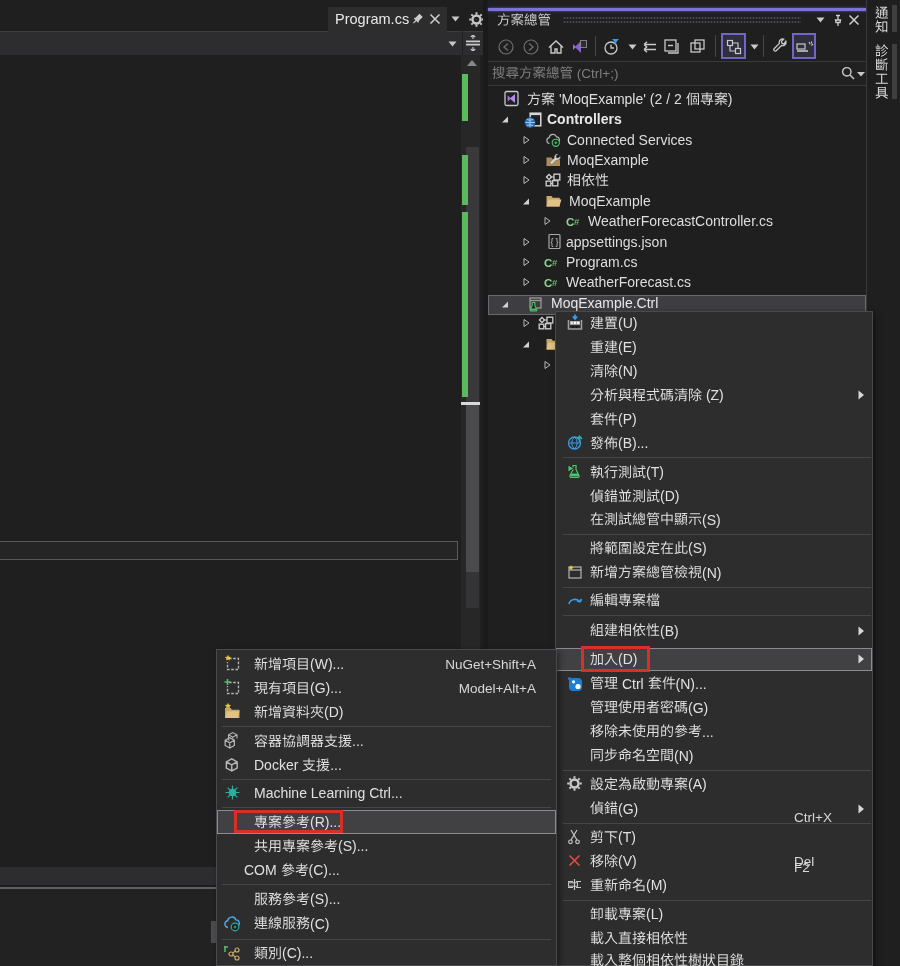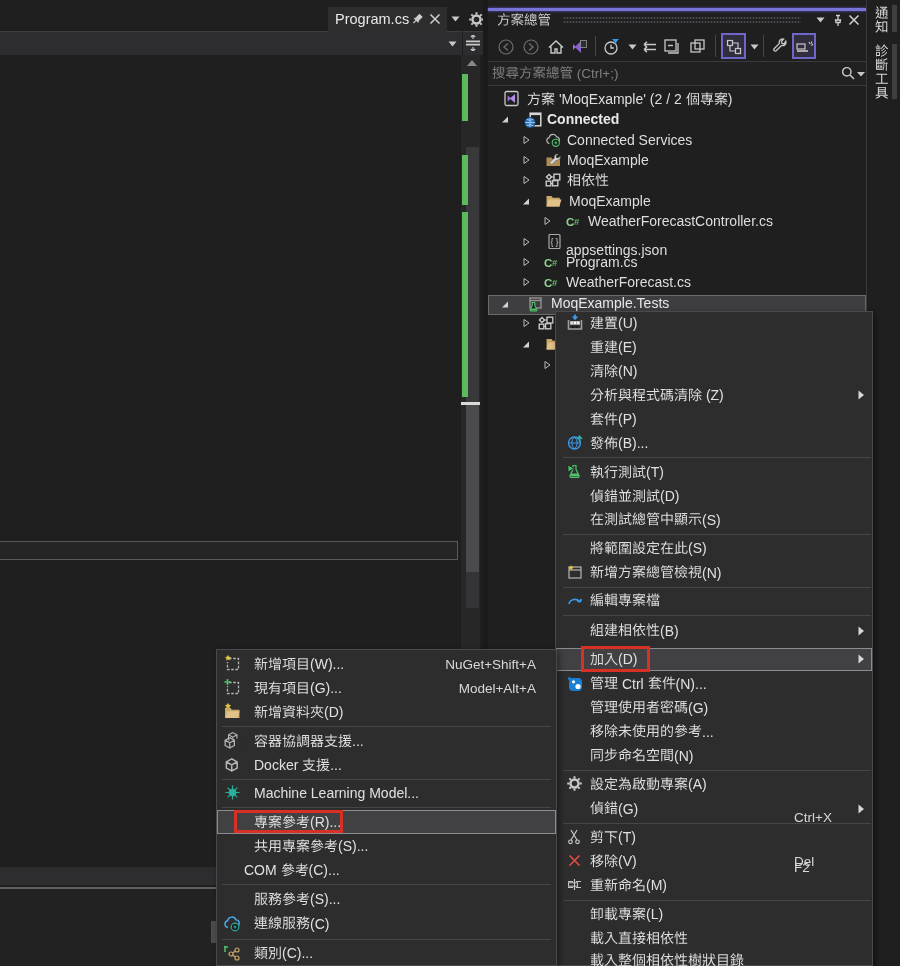--- a/index.html
+++ b/index.html
@@ -158,21 +158,21 @@
       <polygon points="8,2.5 8,8.5 2,8.5" fill="#d2d2d2"></polygon>
     </svg></div>
 <div style="position:absolute;left:524px;top:111px;line-height:0"><svg width="18" height="18" viewBox="0 0 18 18" style="">
       <rect x="6.2" y="2.2" width="10.6" height="12.6" fill="none" stroke="#d8d8d8" stroke-width="1.5"></rect>
       <rect x="6.2" y="2.2" width="10.6" height="2" fill="#d8d8d8"></rect>
       <path d="M7.5 4.8 H15.5" stroke="#2a2a2b" stroke-width="1"></path>
       <circle cx="6" cy="11.5" r="5.3" fill="#2e75bd"></circle>
       <path d="M1 11.5 H11 M6 6.4 V16.6 M2.6 8.3 Q6 10.3 9.4 8.3 M2.6 14.7 Q6 12.7 9.4 14.7" stroke="#9cc7ef" stroke-width="1" fill="none"></path>
       <circle cx="6" cy="11.5" r="5.3" fill="none" stroke="#123a63" stroke-width="0.8"></circle>
     </svg></div>
-<div style="left:547px;top:109px;height:20px;line-height:20px" class="row"><span style="font-weight:bold;color:#e8e8e8;font-size:14px">Connected</span></div>
+<div style="left:547px;top:109px;height:20px;line-height:20px" class="row"><span style="font-weight:bold;color:#e8e8e8;font-size:14px">Controllers</span></div>
 <div style="position:absolute;left:521px;top:135px;line-height:0"><svg width="10" height="10" viewBox="0 0 10 10" style="">
       <polygon points="3,1.5 8,5 3,8.5" fill="none" stroke="#b8b8b8" stroke-width="1"></polygon>
     </svg></div>
 <div style="position:absolute;left:545px;top:131px;line-height:0"><svg width="17" height="17" viewBox="0 0 17 17" style="">
       <path d="M4.5 12.5 a3 3 0 0 1 -0.3 -5.9 a3.8 3.8 0 0 1 7.3 -0.8 a2.9 2.9 0 0 1 1 5.6" fill="none" stroke="#b5b5b5" stroke-width="1.2"></path>
       <circle cx="10.8" cy="11.8" r="3.6" fill="#1f1f20" stroke="#4fc36b" stroke-width="1.1"></circle>
       <path d="M9.4 11.8 h2.8 M10.8 10.4 v2.8" stroke="#4fc36b" stroke-width="1" fill="none"></path>
     </svg></div>
 <div style="left:567px;top:130px;height:20px;line-height:20px" class="row"><span style="font-weight:normal;color:#dedede;font-size:14px">Connected Services</span></div>
 <div style="position:absolute;left:521px;top:155px;line-height:0"><svg width="10" height="10" viewBox="0 0 10 10" style="">
@@ -216,21 +216,21 @@
       <text x="8" y="12" font-family="Liberation Sans" font-size="9.5" font-weight="bold" fill="#69b869">#</text>
     </svg></div>
 <div style="left:588px;top:211px;height:20px;line-height:20px" class="row"><span style="font-weight:normal;color:#dedede;font-size:14px">WeatherForecastController.cs</span></div>
 <div style="position:absolute;left:521px;top:237px;line-height:0"><svg width="10" height="10" viewBox="0 0 10 10" style="">
       <polygon points="3,1.5 8,5 3,8.5" fill="none" stroke="#b8b8b8" stroke-width="1"></polygon>
     </svg></div>
 <div style="position:absolute;left:546px;top:233px;line-height:0"><svg width="17" height="17" viewBox="0 0 17 17" style="">
       <rect x="3" y="1.5" width="11" height="14" rx="1" fill="none" stroke="#a8a8a8" stroke-width="1.2"></rect>
       <text x="4.6" y="12" font-family="Liberation Sans" font-size="9" fill="#c8c8c8">{ }</text>
     </svg></div>
-<div style="left:566px;top:240px;height:20px;line-height:20px" class="row"><span style="font-weight:normal;color:#dedede;font-size:14px">appsettings.json</span></div>
+<div style="left:566px;top:232px;height:20px;line-height:20px" class="row"><span style="font-weight:normal;color:#dedede;font-size:14px">appsettings.json</span></div>
 <div style="position:absolute;left:521px;top:257px;line-height:0"><svg width="10" height="10" viewBox="0 0 10 10" style="">
       <polygon points="3,1.5 8,5 3,8.5" fill="none" stroke="#b8b8b8" stroke-width="1"></polygon>
     </svg></div>
 <div style="position:absolute;left:544px;top:254px;line-height:0"><svg width="17" height="17" viewBox="0 0 17 17" style="">
       <text x="0" y="13" font-family="Liberation Sans" font-size="11.5" font-weight="bold" fill="#8fd48f">C</text>
       <text x="8" y="12" font-family="Liberation Sans" font-size="9.5" font-weight="bold" fill="#69b869">#</text>
     </svg></div>
 <div style="left:566px;top:252px;height:20px;line-height:20px" class="row"><span style="font-weight:normal;color:#dedede;font-size:14px">Program.cs</span></div>
 <div style="position:absolute;left:521px;top:277px;line-height:0"><svg width="10" height="10" viewBox="0 0 10 10" style="">
       <polygon points="3,1.5 8,5 3,8.5" fill="none" stroke="#b8b8b8" stroke-width="1"></polygon>
@@ -243,21 +243,21 @@
 <div style="left:488px;top:295px;width:378px;height:20px;background:#3e3e41;border:1px solid #6a6a6c"></div>
 <div style="position:absolute;left:500px;top:299px;line-height:0"><svg width="10" height="10" viewBox="0 0 10 10" style="">
       <polygon points="8,2.5 8,8.5 2,8.5" fill="#d2d2d2"></polygon>
     </svg></div>
 <div style="position:absolute;left:526px;top:296px;line-height:0"><svg width="17" height="17" viewBox="0 0 17 17" style="">
       <rect x="4" y="2" width="11" height="10" fill="none" stroke="#9a9a9a" stroke-width="1.3"></rect>
       <path d="M4 4.5 H15" stroke="#9a9a9a" stroke-width="1.3"></path>
       <path d="M6.2 6.5 h2.6 v3 l2 4.2 a1 1 0 0 1 -0.9 1.3 h-4.8 a1 1 0 0 1 -0.9 -1.3 l2 -4.2 Z" fill="#1f1f20" stroke="#4fc36b" stroke-width="1.1"></path>
       <path d="M5.2 12.5 h4.6 l1 2 h-6.6 Z" fill="#4fc36b"></path>
     </svg></div>
-<div style="left:551px;top:293px;height:20px;line-height:20px" class="row"><span style="font-weight:normal;color:#e8e8e8;font-size:14px">MoqExample.Tests</span></div>
+<div style="left:551px;top:293px;height:20px;line-height:20px" class="row"><span style="font-weight:normal;color:#e8e8e8;font-size:14px">MoqExample.Ctrl</span></div>
 <div style="position:absolute;left:521px;top:318px;line-height:0"><svg width="10" height="10" viewBox="0 0 10 10" style="">
       <polygon points="3,1.5 8,5 3,8.5" fill="none" stroke="#b8b8b8" stroke-width="1"></polygon>
     </svg></div>
 <div style="position:absolute;left:537px;top:315px;line-height:0"><svg width="18" height="17" viewBox="0 0 18 17" style="">
       <g fill="none" stroke="#c8c8c8" stroke-width="1.4">
         <rect x="3.2" y="3.2" width="3.6" height="3.6" transform="rotate(45 5 5)"></rect>
         <rect x="2.2" y="9.2" width="4.6" height="4.6"></rect>
         <rect x="10" y="2.2" width="5.8" height="5.8"></rect>
         <rect x="8.6" y="8.6" width="5.2" height="5.2"></rect>
         <path d="M7 5 H10 M6.8 11.5 H8.6" stroke-width="1.2"></path>
@@ -618,21 +618,21 @@
         <use href="#g652f" transform="translate(0 0) scale(1 -1)"></use>
         <use href="#g63f4" transform="translate(1000 0) scale(1 -1)"></use>
       </svg><span>...</span></span></div>
 <div style="left:222px;top:779px;width:329px;height:1px;background:#46464a"></div>
 <div style="position:absolute;left:223px;top:783px;line-height:0"><svg width="19" height="19" viewBox="0 0 19 19" style="">
       <g stroke="#29b09d" fill="none" stroke-width="1.2">
         <circle cx="9.5" cy="9.5" r="3.2" fill="#29b09d"></circle>
         <path d="M9.5 2.5 V6.3 M9.5 12.7 V16.5 M2.5 9.5 H6.3 M12.7 9.5 H16.5 M4.6 4.6 L7.2 7.2 M11.8 11.8 L14.4 14.4 M4.6 14.4 L7.2 11.8 M11.8 7.2 L14.4 4.6"></path>
       </g>
     </svg></div>
-<div style="left:254px;top:781px;height:24px;line-height:24px" class="row"><span style="font-size:14px;color:#e0e0e0">Machine Learning Model...</span></div>
+<div style="left:254px;top:781px;height:24px;line-height:24px" class="row"><span style="font-size:14px;color:#e0e0e0">Machine Learning Ctrl...</span></div>
 <div style="left:222px;top:807px;width:329px;height:1px;background:#46464a"></div>
 <div style="left:217px;top:810px;width:339px;height:24px;background:#414144;border:1px solid #8c8c8e"></div>
 <div style="left:254px;top:810px;height:24px;line-height:24px" class="row"><span style="font-size:14px;color:#e0e0e0"><svg class="k" style="width:56px;height:14px;vertical-align:-1.9px" viewBox="0 -862 4000 1000">
         <use href="#g5c08" transform="translate(0 0) scale(1 -1)"></use>
         <use href="#g6848" transform="translate(1000 0) scale(1 -1)"></use>
         <use href="#g53c3" transform="translate(2000 0) scale(1 -1)"></use>
         <use href="#g8003" transform="translate(3000 0) scale(1 -1)"></use>
       </svg><span>(R)...</span></span></div>
 <div style="left:254px;top:834px;height:24px;line-height:24px" class="row"><span style="font-size:14px;color:#e0e0e0"><svg class="k" style="width:84px;height:14px;vertical-align:-1.9px" viewBox="0 -862 6000 1000">
         <use href="#g5171" transform="translate(0 0) scale(1 -1)"></use>

